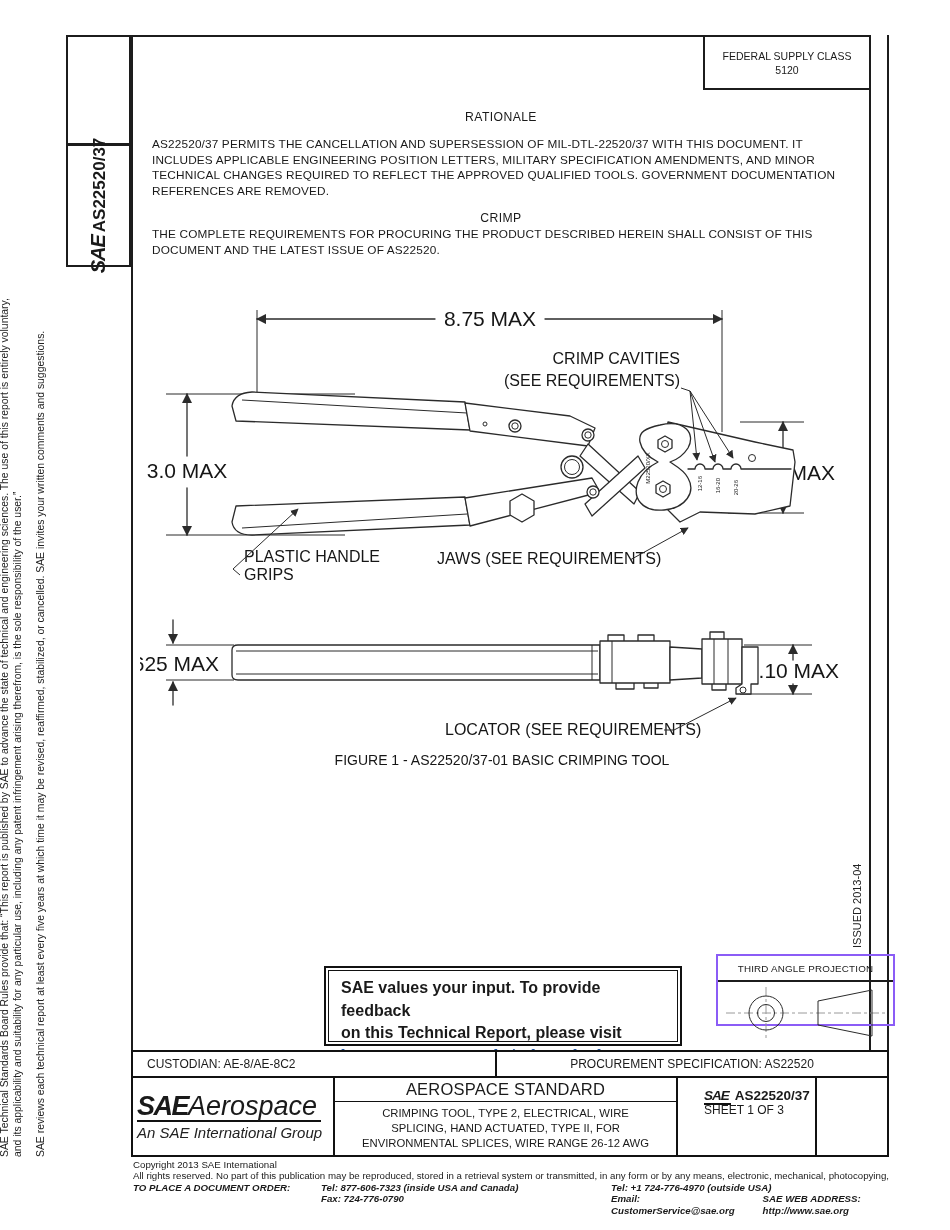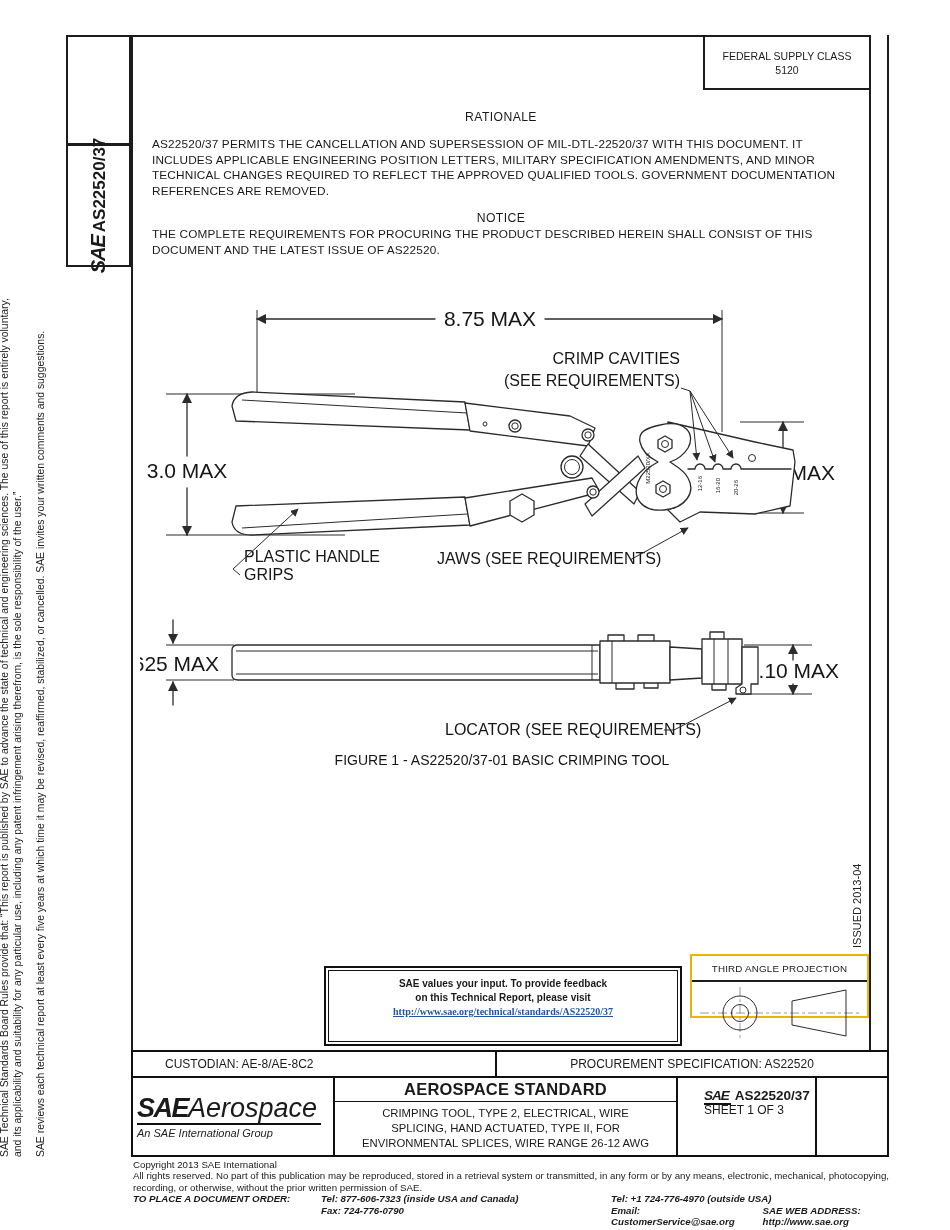--- a/index.html
+++ b/index.html
@@ -22,42 +22,42 @@
          font-size:10.4px;line-height:13px;color:#222;}
   .vside p{margin:0 0 10px 0;}
   .vissued{left:869px;top:930px;width:116px;height:18px;transform:rotate(-90deg);transform-origin:left bottom;
            font-size:11px;white-space:nowrap;color:#222;}
   
   .center-head{left:131px;width:740px;text-align:center;font-size:12.2px;letter-spacing:.4px;}
   .bodytext{left:152px;width:712px;font-size:11.8px;line-height:15.6px;letter-spacing:.15px;}
   
   .feedback{left:324px;top:966px;width:358px;height:80px;border:2.5px solid #111;box-sizing:border-box;background:#fff;}
   .feedback .inner{margin:2px;border:1.5px solid #111;height:calc(100% - 4px);box-sizing:border-box;
-                   padding:6px 12px;font-weight:bold;font-size:10px;line-height:1.42;text-align:center;}
+                   padding:6px 12px;font-weight:bold;font-size:16px;line-height:1.42;}
   .feedback a{color:#2155a3;text-decoration:underline;font-family:Liberation Serif, serif;}
   
-  .proj{left:690px;top:954px;width:179px;height:64px;border:2px solid #eab308;box-sizing:border-box;}
+  .proj{left:716px;top:954px;width:179px;height:72px;border:2px solid #8b5cf6;box-sizing:border-box;}
   .proj .hdr{height:26px;border-bottom:2px solid #1c1c1c;box-sizing:border-box;display:flex;align-items:center;
              justify-content:center;font-size:9.8px;letter-spacing:.2px;}
   
   .titleblock{left:131px;top:1050px;width:758px;height:107px;border:2.5px solid #111;box-sizing:border-box;
               display:flex;flex-direction:column;background:#fff;}
   .tb-row1{height:26px;border-bottom:2.5px solid #111;box-sizing:border-box;display:flex;font-size:12px;}
-  .tb-row1 .c1{width:364px;border-right:2px solid #111;box-sizing:border-box;display:flex;align-items:center;padding-left:32px;}
+  .tb-row1 .c1{width:364px;border-right:2px solid #111;box-sizing:border-box;display:flex;align-items:center;padding-left:14px;}
   .tb-row1 .c2{flex:1;display:flex;align-items:center;justify-content:center;}
   .tb-row2{flex:1;display:flex;}
   .tb-logo{width:202px;border-right:2.5px solid #111;box-sizing:border-box;display:flex;flex-direction:column;
            justify-content:center;padding-left:4px;}
   .tb-logo .mark{font-style:italic;font-size:27px;border-bottom:2.5px solid #111;display:inline-block;
                  width:fit-content;line-height:1.05;padding-right:4px;}
   .tb-logo .mark .g{font-weight:900;letter-spacing:-1.5px;}
-  .tb-logo .sub{font-style:italic;font-size:11px;margin-top:2px;color:#222;}
+  .tb-logo .sub{font-style:italic;font-size:15px;margin-top:2px;color:#222;}
   .tb-title{width:343px;border-right:2.5px solid #111;box-sizing:border-box;display:flex;flex-direction:column;}
   .tb-title .std{height:24px;border-bottom:1.8px solid #111;box-sizing:border-box;display:flex;align-items:center;
-                 justify-content:center;font-weight:bold;font-size:16.5px;letter-spacing:.2px;}
+                 justify-content:center;font-weight:normal;font-size:16.5px;letter-spacing:.2px;}
   .tb-title .desc{flex:1;display:flex;flex-direction:column;align-items:center;justify-content:center;
                   font-size:11.3px;line-height:15px;text-align:left;}
   .tb-doc{width:139px;border-right:2.5px solid #111;box-sizing:border-box;padding:10px 0 0 26px;}
   .tb-doc .num{font-weight:bold;font-size:13.5px;white-space:nowrap;}
   .tb-doc .num .g{font-weight:900;font-style:italic;letter-spacing:-1px;border-bottom:2px solid #111;padding-right:2px;margin-right:4px;}
   .tb-doc .sheet{font-size:12px;margin-top:0;}
   .tb-empty{flex:1;}
   
   .footer{left:133px;top:1159px;width:762px;font-size:9.7px;line-height:11.4px;color:#1a1a1a;}
   .frow{display:flex;font-weight:bold;font-style:italic;}
@@ -95,21 +95,21 @@
     </span>
   </div>
 
   <div class="abs fsc-box">
     <div>FEDERAL SUPPLY CLASS</div>
     <div>5120</div>
   </div>
 
   <div class="abs center-head" style="top:110px;">RATIONALE</div>
   <div class="abs bodytext" style="top:137px;">AS22520/37 PERMITS THE CANCELLATION AND SUPERSESSION OF MIL-DTL-22520/37 WITH THIS DOCUMENT.  IT INCLUDES APPLICABLE ENGINEERING POSITION LETTERS, MILITARY SPECIFICATION AMENDMENTS, AND MINOR TECHNICAL CHANGES REQUIRED TO REFLECT THE APPROVED QUALIFIED TOOLS. GOVERNMENT DOCUMENTATION REFERENCES ARE REMOVED.</div>
-  <div class="abs center-head" style="top:211px;">NOTICE</div>
+  <div class="abs center-head" style="top:211px;">CRIMP</div>
   <div class="abs bodytext" style="top:227px;">THE COMPLETE REQUIREMENTS FOR PROCURING THE PRODUCT DESCRIBED HEREIN SHALL CONSIST OF THIS DOCUMENT AND THE LATEST ISSUE OF AS22520.</div>
 
   <svg class="abs" style="left:140px;top:292px;" width="730" height="485" viewBox="0 0 730 485">
     <defs>
       <marker id="ah" viewBox="0 0 10 10" refX="9" refY="5" markerWidth="8" markerHeight="8" orient="auto-start-reverse">
           <path d="M0,0 L10,5 L0,10 z" fill="#2b2b2b"></path>
         </marker>
     </defs>
 
     <g>
@@ -278,21 +278,20 @@
         </div>
         <div class="sheet">SHEET 1 OF 3</div>
       </div>
       <div class="tb-empty"></div>
     </div>
   </div>
 
   <div class="abs footer">
     <div>Copyright 2013 SAE International</div>
     <div>All rights reserved. No part of this publication may be reproduced, stored in a retrieval system or transmitted, in any form or by any means, electronic, mechanical, photocopying,</div>
-    <div>recording, or otherwise, without the prior written permission of SAE.</div>
     <div class="frow">
       <div class="fc1">TO PLACE A DOCUMENT ORDER:</div>
       <div class="fc2">Tel: 877-606-7323 (inside USA and Canada)</div>
       <div class="fc3">
           <span>Tel: +1 724-776-4970 (outside USA)</span>
         </div>
     </div>
     <div class="frow">
       <div class="fc1"></div>
       <div class="fc2">Fax: 724-776-0790</div>

